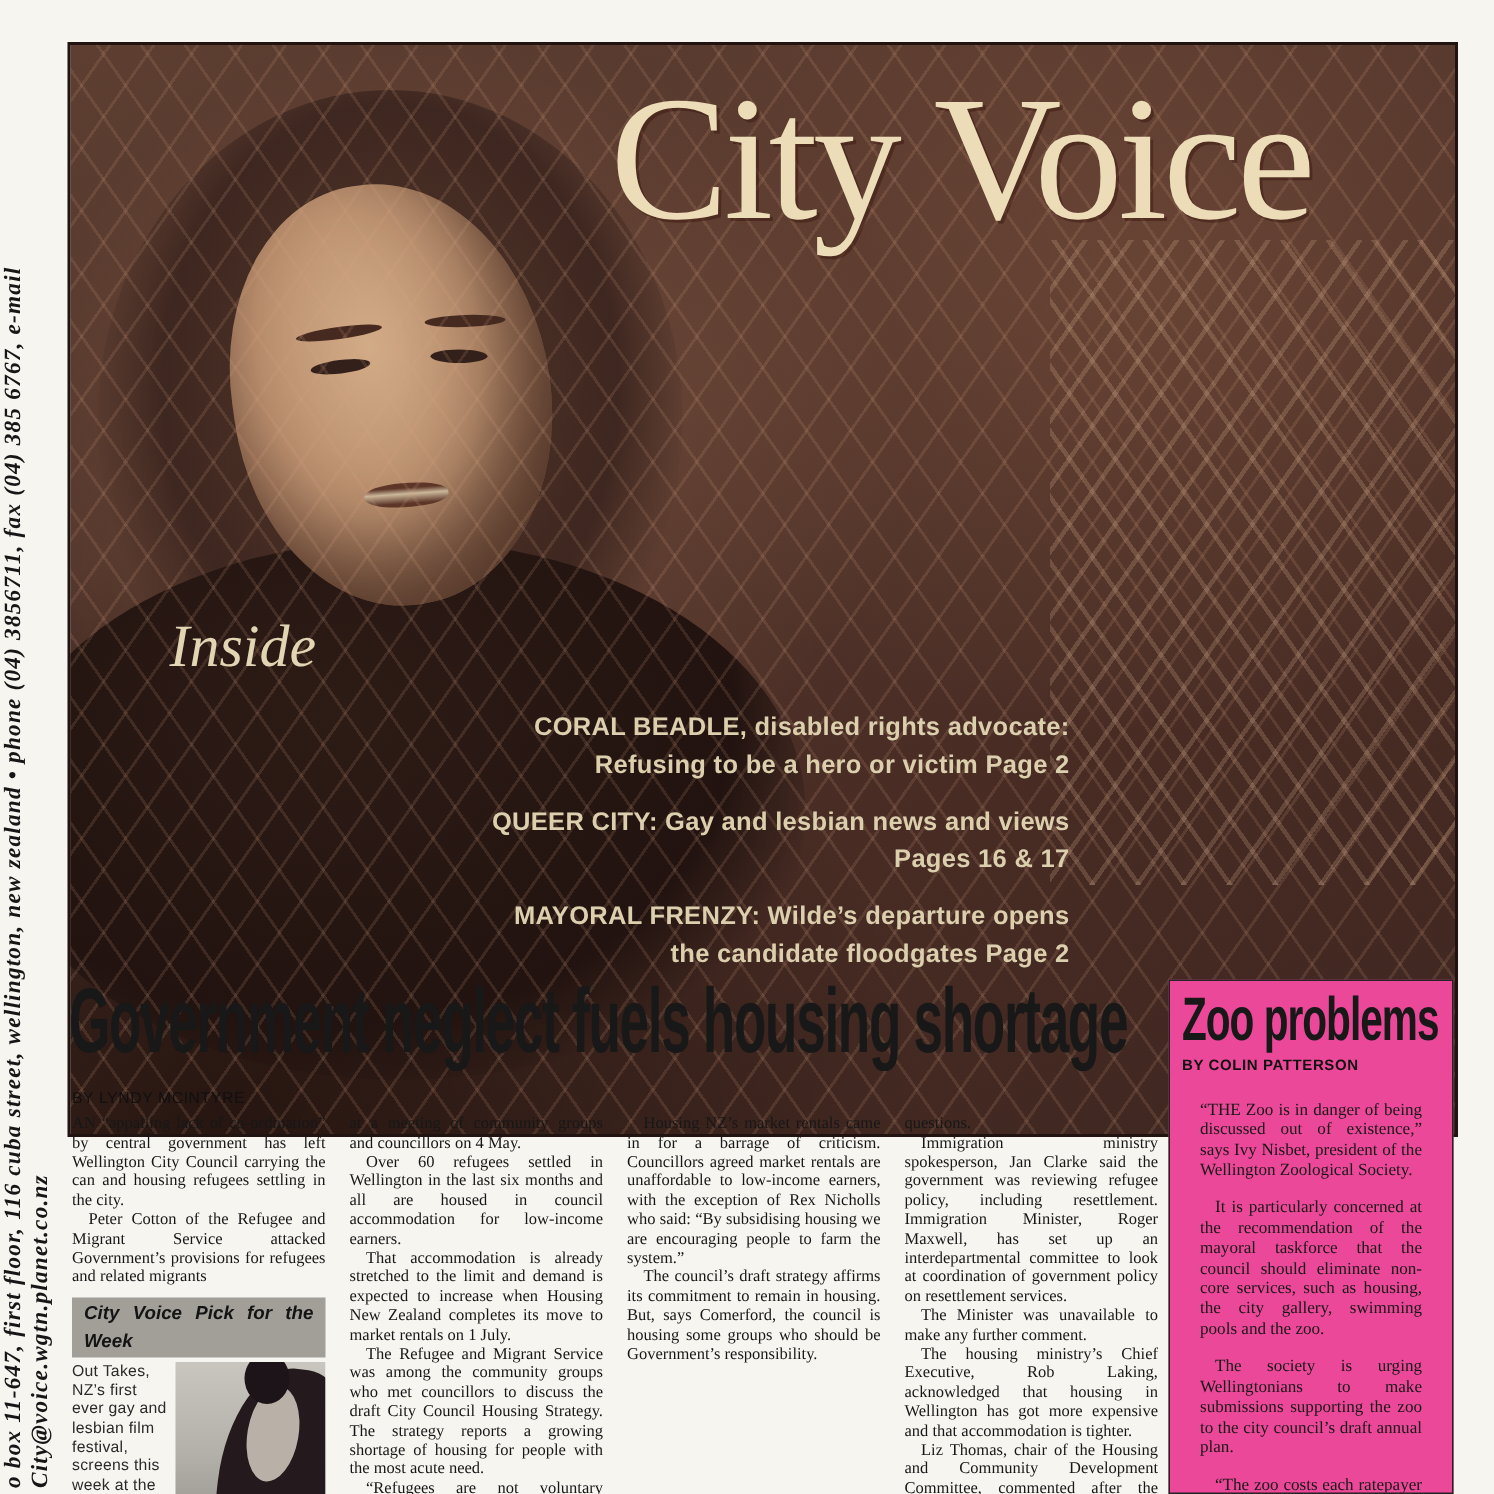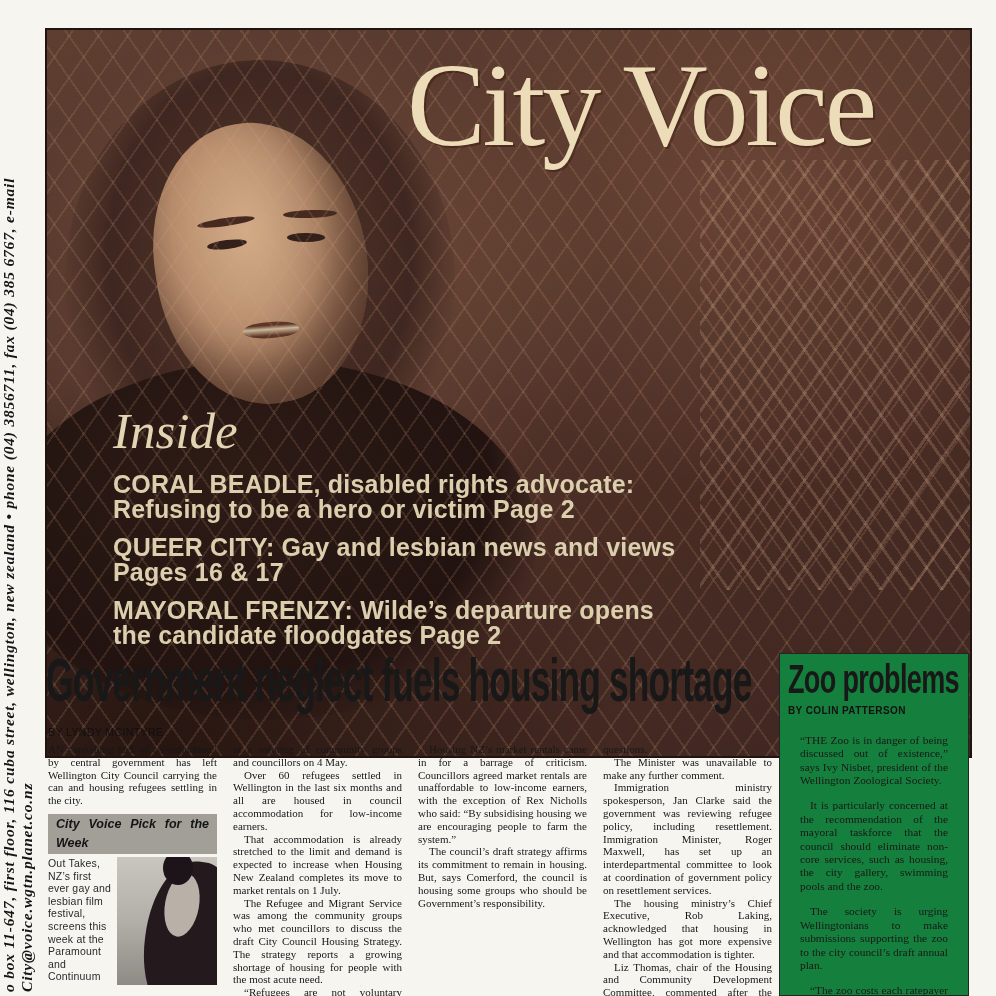--- a/index.html
+++ b/index.html
@@ -45,24 +45,24 @@
       background:linear-gradient(180deg,#5d3628 20%,#cbb79a 45%,#5d3628 85%);transform:rotate(-4deg);}
   .mh-jacket{position:absolute;left:-50px;top:330px;width:540px;height:360px;border-radius:50%;
       background:radial-gradient(ellipse at 42% 32%,#2d1b15 0%,#221310 60%,transparent 76%);}
 
   .mh-title{position:absolute;top:14px;left:278px;right:14px;margin:0;
       font-family:"Liberation Serif",serif;font-weight:normal;font-size:118px;line-height:1.05;
       color:#ecdcb8;text-align:center;letter-spacing:-3px;white-space:nowrap;
       text-shadow:2px 2px 0 rgba(55,20,10,.45);}
 
   .mh-inside{position:absolute;left:66px;top:378px;width:600px;color:#e2d5b4;}
-  .inside-label{font-style:italic;font-size:51px;line-height:46px;margin-bottom:18px;
+  .inside-label{font-style:italic;font-size:40px;line-height:46px;margin-bottom:18px;
       font-family:"Liberation Serif",serif;}
-  .teaser{font-family:"Liberation Sans",sans-serif;font-weight:bold;font-size:25px;
-      line-height:25px;margin-bottom:13px;color:#dccfae;letter-spacing:.2px;}
+  .teaser{font-family:"Liberation Sans",sans-serif;font-weight:bold;font-size:17px;
+      line-height:25px;margin-bottom:13px;color:#dccfae;letter-spacing:.2px;text-align:right;}
 
   
   .lead-headline{position:absolute;left:46px;top:650px;margin:0;white-space:nowrap;
       font-family:"Liberation Sans",sans-serif;font-weight:bold;font-size:61px;line-height:1;
       color:#181818;letter-spacing:-1.5px;transform:scaleX(.58);transform-origin:0 0;}
   .lead-byline{position:absolute;left:48px;top:726px;
       font-family:"Liberation Sans",sans-serif;font-weight:normal;font-size:10.5px;
       letter-spacing:.4px;color:#101010;}
   .cols{position:absolute;left:48px;top:743px;width:724px;height:253px;display:flex;gap:16px;overflow:hidden;}
   .col{flex:1;font-size:11px;line-height:12.8px;text-align:justify;color:#171717;}
@@ -81,21 +81,21 @@
   .pick-sil{position:absolute;right:-16px;top:4px;width:88px;height:160px;
       background:#241a1e;border-radius:50% 42% 45% 48%;transform:rotate(7deg);}
   .pick-back{position:absolute;right:18px;top:16px;width:34px;height:64px;
       background:#b9b0a7;border-radius:50%;transform:rotate(10deg);}
   .pick-head{position:absolute;right:24px;top:-6px;width:30px;height:34px;
       background:#1c1418;border-radius:50%;}
 
   
   .zoo-box{position:absolute;left:779px;top:653px;width:190px;height:343px;
       border:1.5px solid #242424;box-sizing:border-box;padding:5px 8px 0 8px;
-      overflow:hidden;background:#15803d;}
+      overflow:hidden;background:#ec4899;}
   .zoo-headline{margin:0 0 4px 0;white-space:nowrap;font-family:"Liberation Sans",sans-serif;
       font-weight:bold;font-size:41px;line-height:1.02;color:#181818;letter-spacing:-1px;
       transform:scaleX(.66);transform-origin:0 0;}
   .zoo-byline{font-family:"Liberation Sans",sans-serif;font-weight:bold;font-size:10px;
       letter-spacing:.4px;margin:2px 0 18px 0;color:#101010;}
   .zoo-box p{margin:12px;font-size:11.4px;line-height:13.4px;text-align:justify;text-indent:10px;color:#171717;}
   .zoo-box p.ni{text-indent:0;}
 </style>
 </head>
 <body>
@@ -134,20 +134,21 @@
       </div>
     </div>
   </div>
 
   <h2 class="lead-headline">Government neglect fuels housing shortage</h2>
   <div class="lead-byline">BY LYNDY MCINTYRE</div>
 
   <div class="cols">
     <div class="col">
       <p class="ni">AN “appalling lack of co-ordination” by central government has left Wellington City Council carrying the can and housing refugees settling in the city.</p>
+      <p>Peter Cotton of the Refugee and Migrant Service attacked Government’s provisions for refugees and related migrants</p>
       <div class="pick-box">
         <div class="pick-title">City Voice Pick for the Week</div>
         <div class="pick-body">
           <div class="pick-text">Out Takes, NZ’s first ever gay and lesbian film festival, screens this week at the Paramount and Continuum theatres. Starting tonight at 6pm</div>
           <div class="pick-photo">
             <div class="pick-sil"></div>
             <div class="pick-back"></div>
             <div class="pick-head"></div>
           </div>
         </div>
@@ -160,22 +161,22 @@
       <p>The Refugee and Migrant Service was among the community groups who met councillors to discuss the draft City Council Housing Strategy. The strategy reports a growing shortage of housing for people with the most acute need.</p>
       <p>“Refugees are not voluntary migrants,” said Cotton. “They didn’t choose to leave their country. They are invited to New Zealand under a refugee programme.”</p>
     </div>
     <div class="col">
       <p>Housing NZ’s market rentals came in for a barrage of criticism. Councillors agreed market rentals are unaffordable to low-income earners, with the exception of Rex Nicholls who said: “By subsidising housing we are encouraging people to farm the system.”</p>
       <p>The council’s draft strategy affirms its commitment to remain in housing. But, says Comerford, the council is housing some groups who should be Government’s responsibility.</p>
 
     </div>
     <div class="col">
       <p class="ni">questions.</p>
+      <p>Immigration ministry spokesperson, Jan Clarke said the government was reviewing refugee policy, including resettlement. Immigration Minister, Roger Maxwell, has set up an interdepartmental committee to look at coordination of government policy on resettlement services.</p>
       <p>The Minister was unavailable to make any further comment.</p>
-      <p>Immigration ministry spokesperson, Jan Clarke said the government was reviewing refugee policy, including resettlement. Immigration Minister, Roger Maxwell, has set up an interdepartmental committee to look at coordination of government policy on resettlement services.</p>
       <p>The housing ministry’s Chief Executive, Rob Laking, acknowledged that housing in Wellington has got more expensive and that accommodation is tighter.</p>
       <p>Liz Thomas, chair of the Housing and Community Development Committee, commented after the meeting that ministry representatives who attended are not the people making policies.</p>
 
     </div>
   </div>
 
   <div class="zoo-box">
     <h3 class="zoo-headline">Zoo problems</h3>
     <div class="zoo-byline">BY COLIN PATTERSON</div>
     <p class="ni">“THE Zoo is in danger of being discussed out of existence,” says Ivy Nisbet, president of the Wellington Zoological Society.</p>

